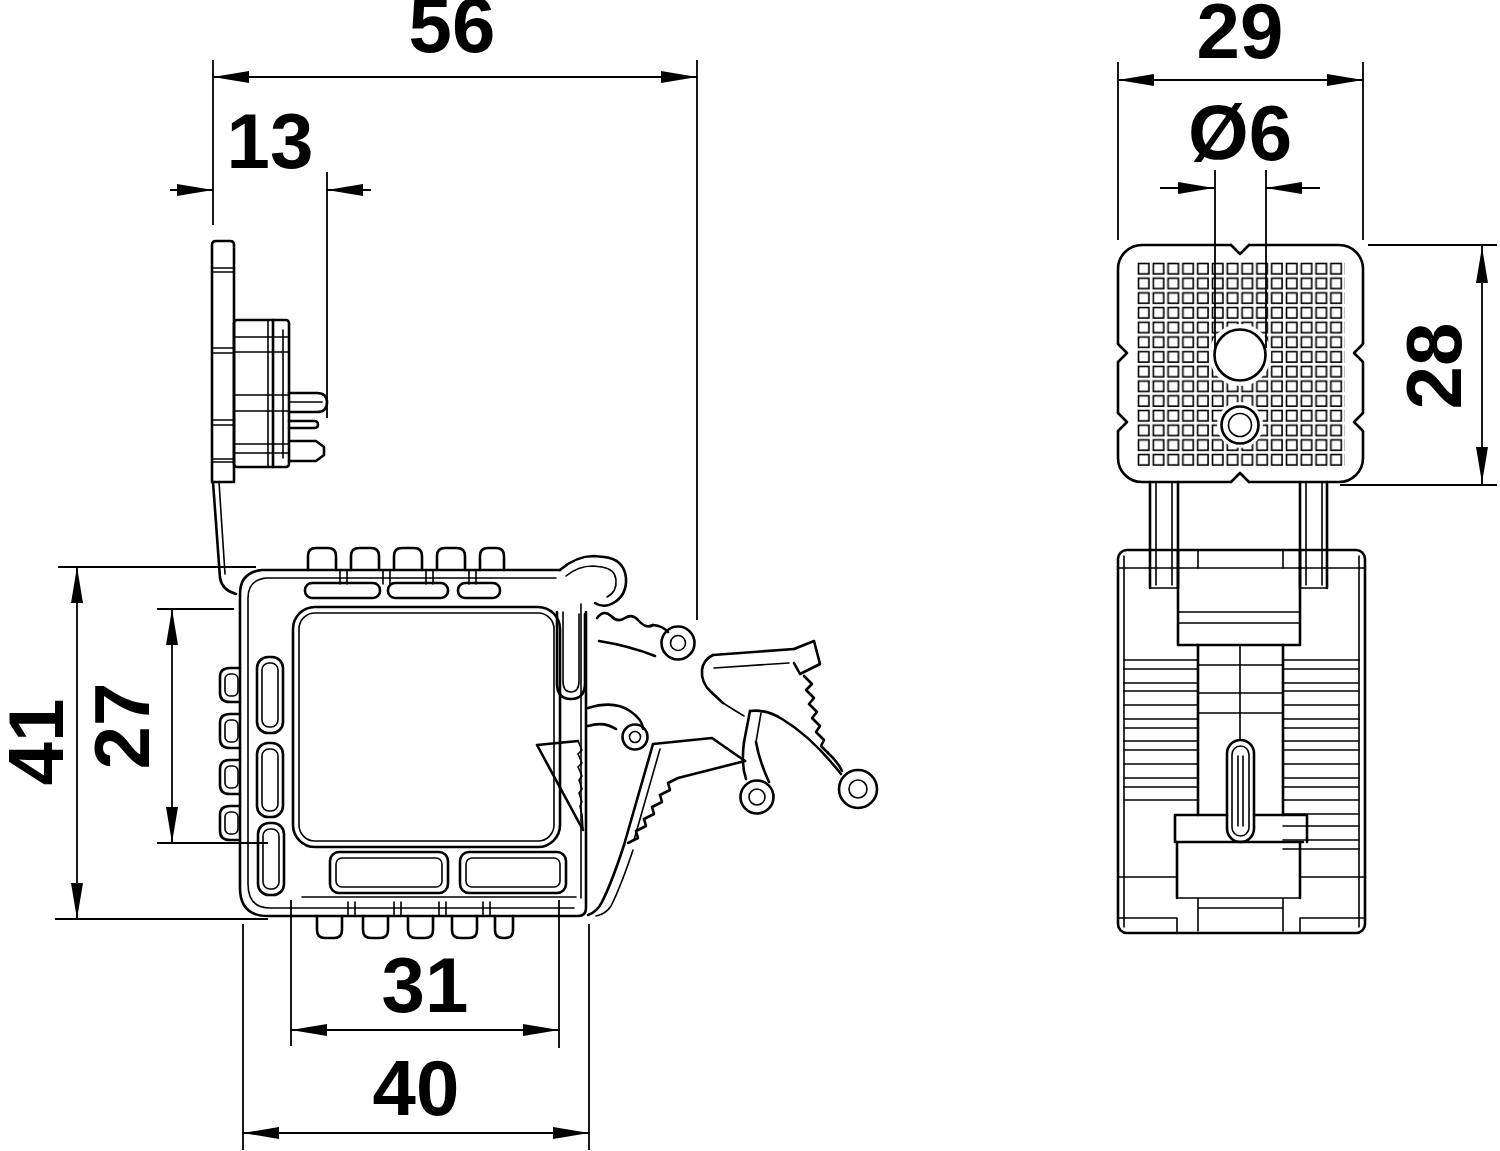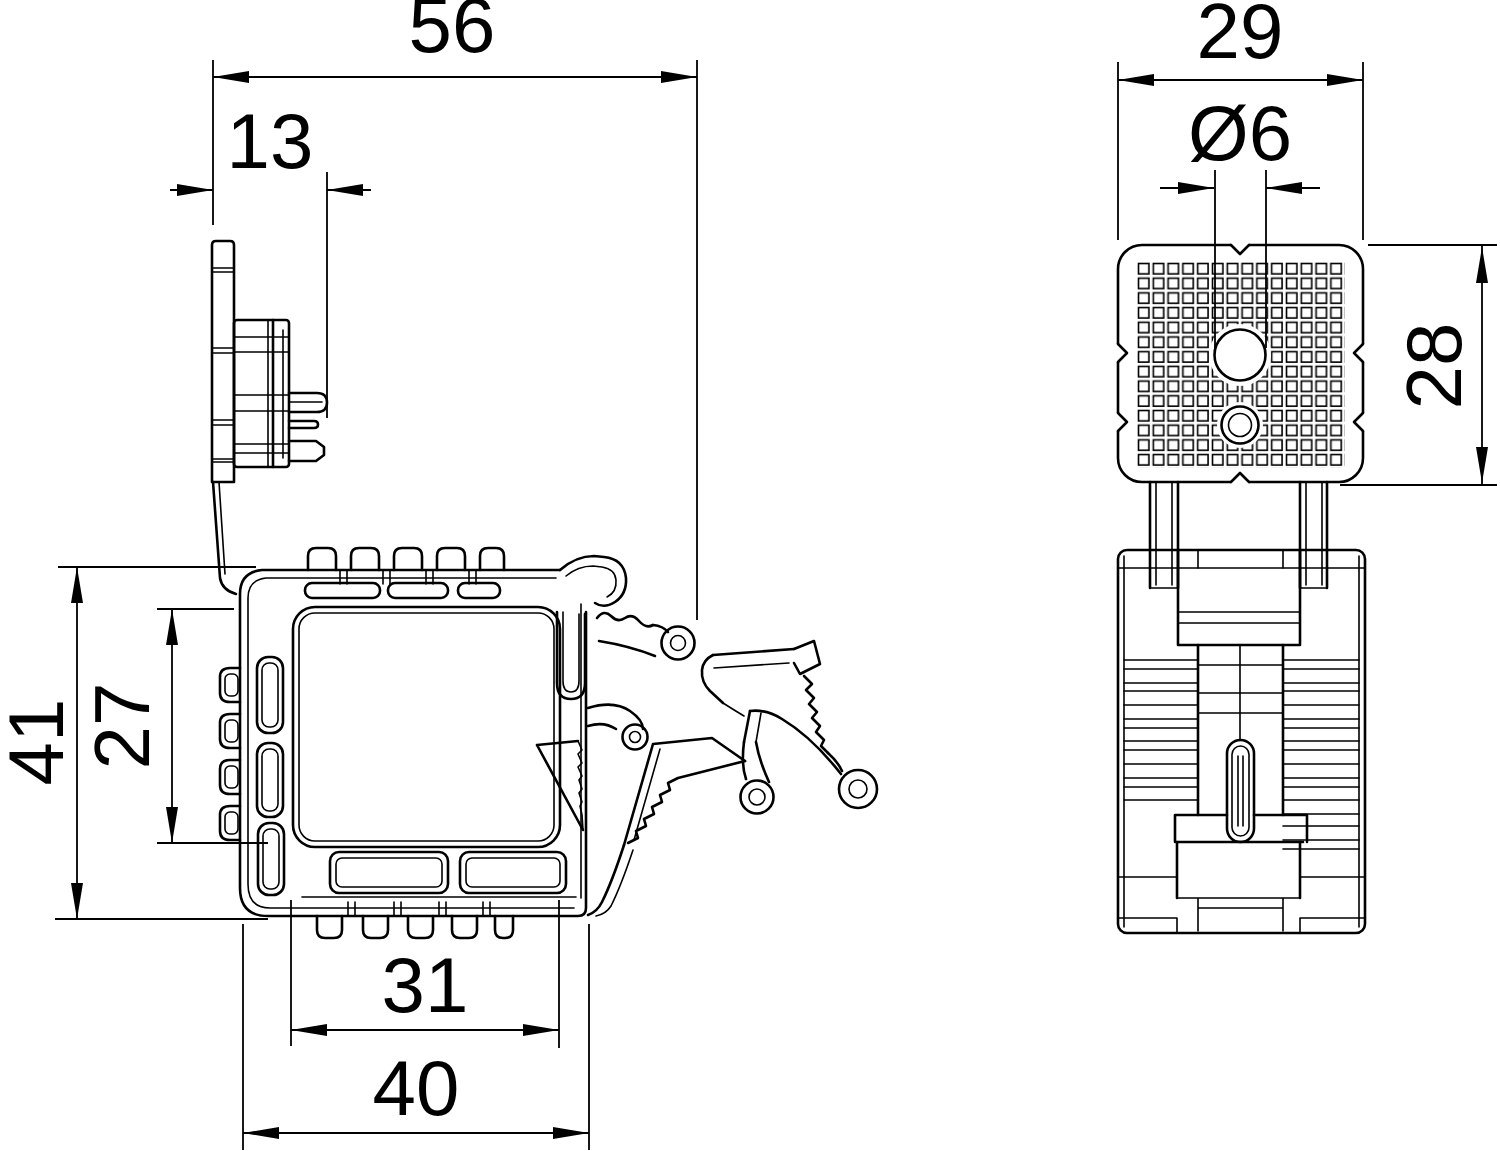--- a/index.html
+++ b/index.html
@@ -1,17 +1,17 @@
 <!DOCTYPE html>
 <html><head>
 <meta charset="utf-8">
 <style>
   html,body{margin:0;padding:0;background:#ffffff;}
   .canvas{position:relative;width:1500px;height:1151px;background:#ffffff;overflow:hidden;
-          font-family:"Liberation Sans", sans-serif;}
+          font-family:"Liberation Sans", sans-serif;font-weight:bold;}
   svg{display:block;}
   .p{fill:none;stroke:#000;stroke-width:2.6;stroke-linecap:round;stroke-linejoin:round;}
   .t{fill:none;stroke:#000;stroke-width:1.6;stroke-linecap:round;stroke-linejoin:round;}
   .d{fill:none;stroke:#000;stroke-width:1.8;stroke-linecap:butt;}
   .ah{fill:#000;stroke:none;}
   .dim-text{font-family:"Liberation Sans", sans-serif;font-size:78px;fill:#000;
             text-anchor:middle;}
   .wf{fill:#fff;stroke:none;}
 </style>
 </head>

